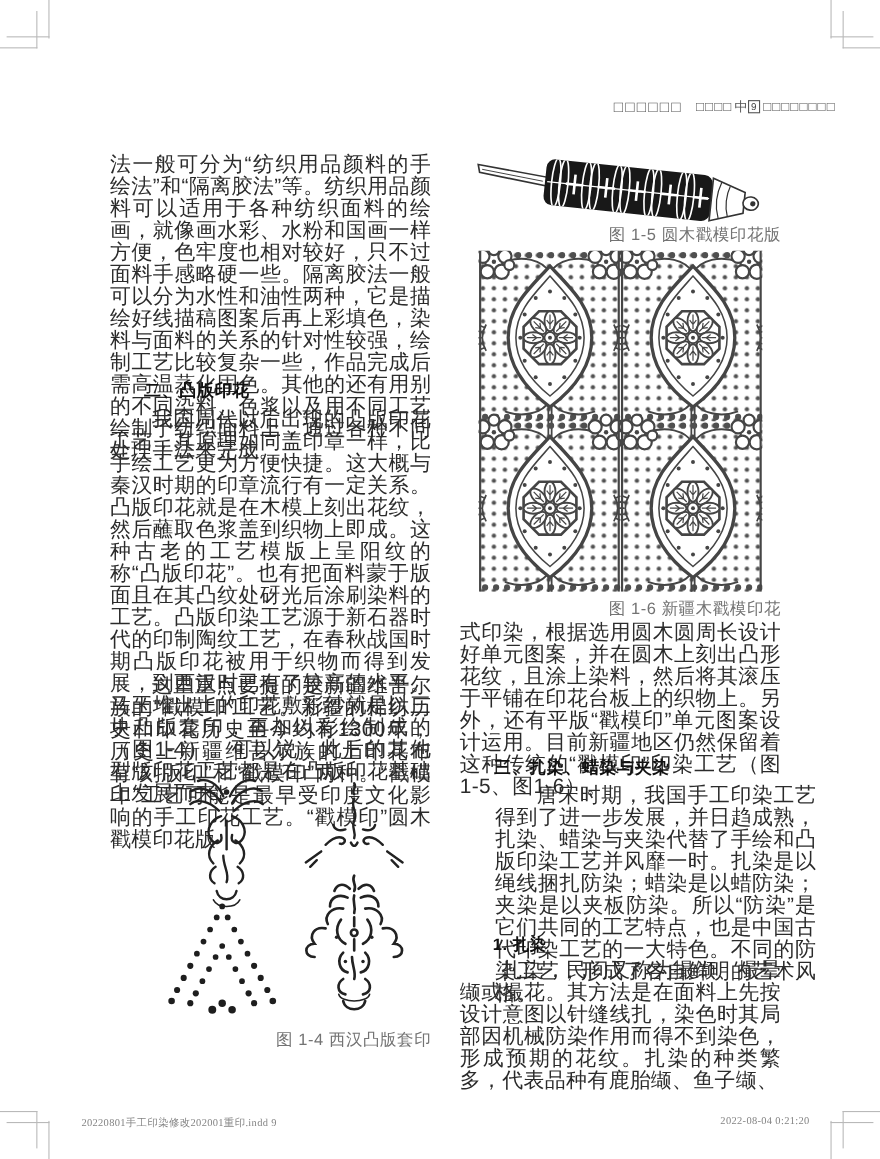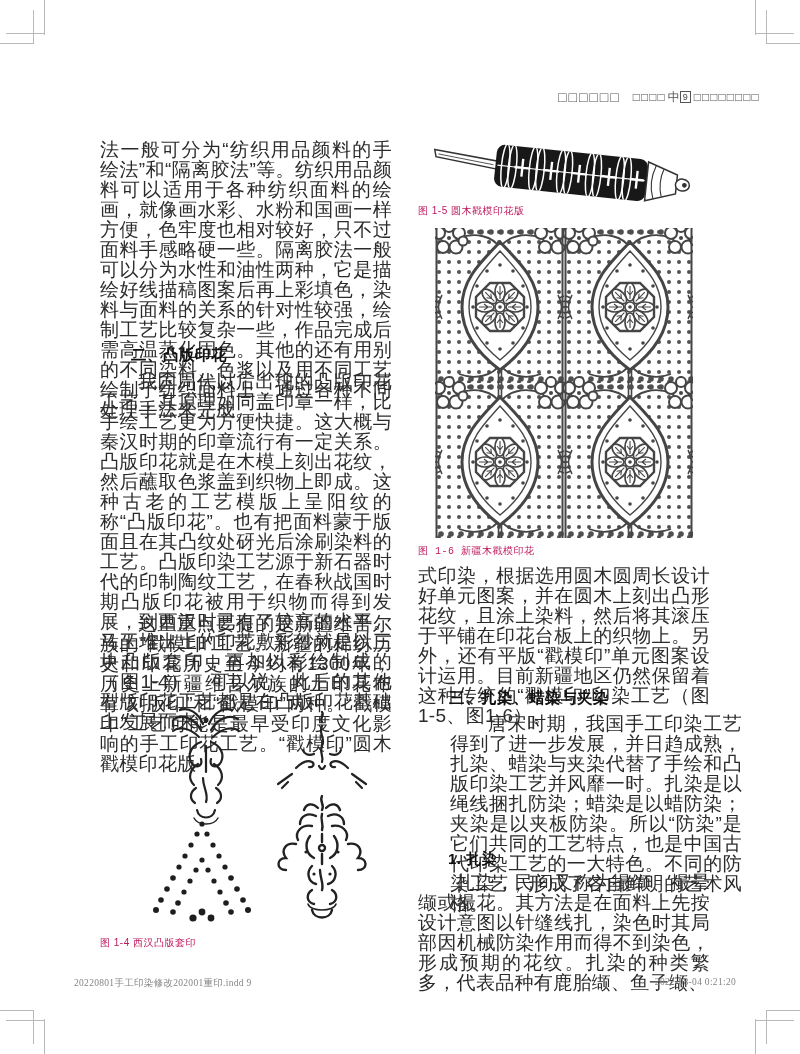--- a/index.html
+++ b/index.html
@@ -15,25 +15,25 @@
   .runhead .numbox{display:inline-block;border:1px solid #555;font-size:9px;line-height:10px;
                    padding:0 2px;letter-spacing:0;margin-right:1px;color:#444;}
   
   .tblock{position:absolute;width:292px;font-size:19px;line-height:20px;
           text-align:justify;text-justify:inter-ideograph;letter-spacing:0.3px;color:#2b2b2b;}
   .indent{text-indent:2em;}
   .headg{position:absolute;width:292px;font-size:15.5px;font-weight:bold;color:#111;
          text-indent:2em;letter-spacing:0.5px;}
   .subheadg{position:absolute;width:292px;font-size:15px;font-weight:bold;color:#111;
          text-indent:2em;letter-spacing:0.5px;}
-  .caption{position:absolute;width:292px;text-align:left;font-size:10px;color:#be185d;
+  .caption{position:absolute;width:292px;text-align:right;font-size:15px;color:#737373;
            letter-spacing:0.5px;}
   .fig{position:absolute;}
   
-  .foot{position:absolute;top:977px;font-family:"Liberation Serif",serif;
+  .foot{position:absolute;top:1015px;font-family:"Liberation Serif",serif;
         font-size:9.5px;color:#848484;letter-spacing:0.3px;}
 </style>
 </head>
 <body>
 
 <div>
   <div class="mark mv" style="left:44px;top:0;height:35px;"></div>
   <div class="mark mv" style="left:33px;top:10px;height:34px;"></div>
   <div class="mark mh" style="top:33px;left:6px;width:39px;"></div>
   <div class="mark mh" style="top:43px;left:0;width:34px;"></div>
@@ -292,21 +292,21 @@
       <use href="#cluster" transform="translate(116,10)"></use>
     </g>
   </defs>
   <use href="#unit" x="0" y="0"></use>
   <use href="#unit" x="0" y="155"></use>
   <use href="#unit" x="130" y="0"></use>
   <use href="#unit" x="130" y="155"></use>
   <path d="M1.5 0 V310 M127.5 0 V310 M130.5 0 V310 M256.5 0 V310" stroke="#454545" stroke-width="2" fill="none"></path>
 </svg>
 </div>
-<div class="caption" style="left:418px;top:544px;font-family:Liberation Mono, monospace;">图 1-6 新疆木戳模印花</div>
+<div class="caption" style="left:418px;top:544px;">图 1-6 新疆木戳模印花</div>
 
 <div class="tblock" style="left:418px;top:566px;">式印染，根据选用圆木圆周长设计好单元图案，并在圆木上刻出凸形花纹，且涂上染料，然后将其滚压于平铺在印花台板上的织物上。另外，还有平版“戳模印”单元图案设计运用。目前新疆地区仍然保留着这种传统的“戳模印”印染工艺（图1-5、图1-6）。</div>
 <div class="headg" style="left:418px;top:688px;">三、扎染、蜡染与夹染</div>
 <div class="tblock indent" style="left:418px;top:714px;margin-left:32px;">唐宋时期，我国手工印染工艺得到了进一步发展，并日趋成熟，扎染、蜡染与夹染代替了手绘和凸版印染工艺并风靡一时。扎染是以绳线捆扎防染；蜡染是以蜡防染；夹染是以夹板防染。所以“防染”是它们共同的工艺特点，也是中国古代印染工艺的一大特色。不同的防染工艺，形成了各自鲜明的艺术风格。</div>
 <div class="subheadg" style="left:418px;top:850px;">1. 扎染</div>
 <div class="tblock indent" style="left:418px;top:873px;">扎染，民间又称为撮缬、撮晕缬或撮花。其方法是在面料上先按设计意图以针缝线扎，染色时其局部因机械防染作用而得不到染色，形成预期的花纹。扎染的种类繁多，代表品种有鹿胎缬、鱼子缬、</div>
 
 <div class="foot" style="left:74px;">20220801手工印染修改202001重印.indd   9</div>
 <div class="foot" style="right:64px;">2022-08-04   0:21:20</div>
 

